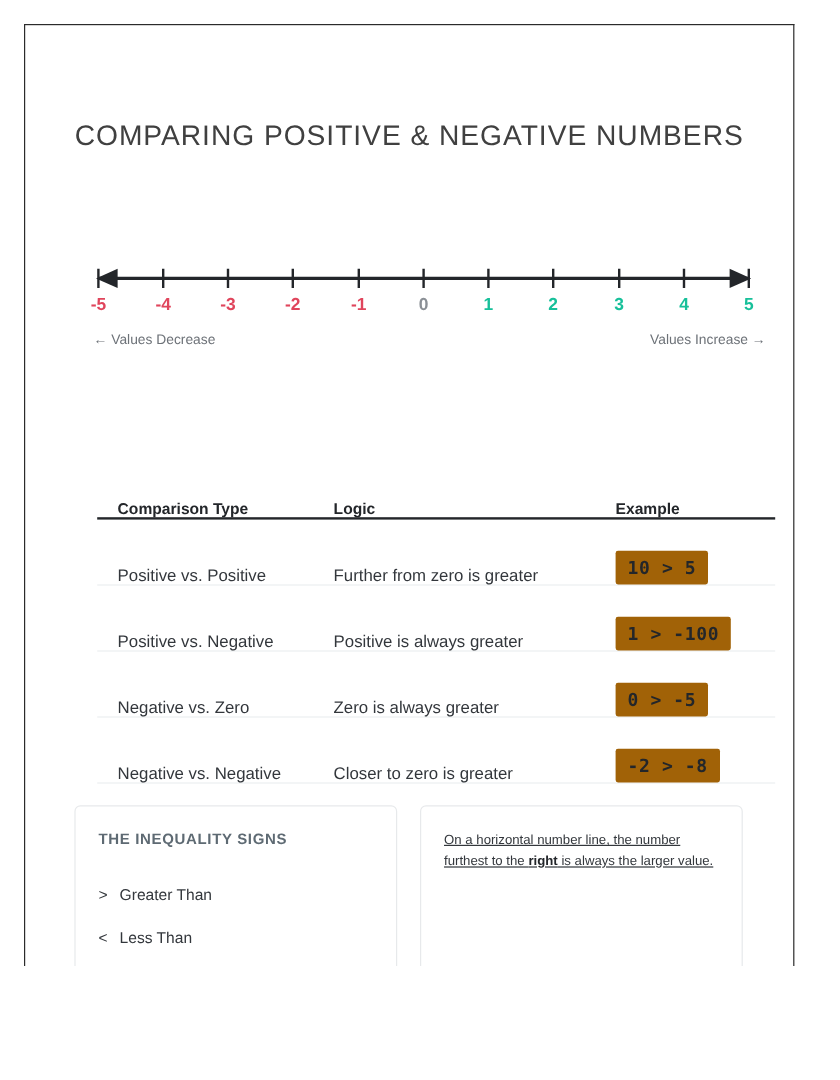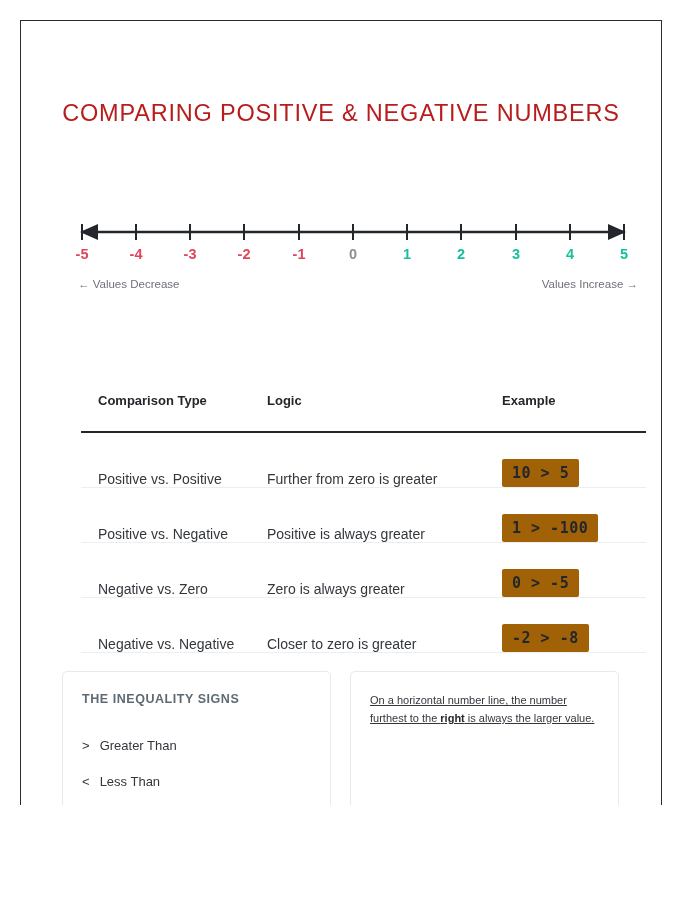--- a/index.html
+++ b/index.html
@@ -37,21 +37,21 @@
   
   .doc-title {
     position: absolute;
     left: 0;
     top: 79px;
     width: 100%;
     text-align: center;
     font-size: 23.5px;
     font-weight: 300;
     letter-spacing: 0.8px;
-    color: #b91c1c;
+    color: #404040;
     white-space: nowrap;
   }
 
   
   .numberline-wrap {
     position: absolute;
     left: 37px;
     top: 185px;
     width: 590px;
     height: 105px;
@@ -100,34 +100,34 @@
   }
   .cmp-row {
     display: flex;
     align-items: flex-end;
     min-height: 54px;
     border-bottom: 1px solid #eceef0;
   }
   .cmp-row.header {
     min-height: 40px;
     border-bottom: 2.5px solid #23262a;
-    align-items: flex-start;
+    align-items: flex-end;
   }
   .cmp-row.header .c {
     font-size: 13px;
     font-weight: bold;
     color: #23262a;
     padding-top: 2px;
   }
   .cmp-row .c {
     font-size: 14px;
     color: #33373c;
   }
   .c.col-type    { width: 186px; padding-left: 17px; box-sizing: border-box; }
-  .c.col-logic   { width: 235px; }
+  .c.col-logic   { width: 235px; margin-left: 11px; }
   .c.col-example { flex: 1; }
 
   .code-chip {
     display: inline-block;
     background: #a16207;
     border-radius: 2px;
     padding: 5px 10px;
     font-family: "DejaVu Sans Mono", "Liberation Mono", monospace;
     font-size: 15px;
     font-weight: bold;

